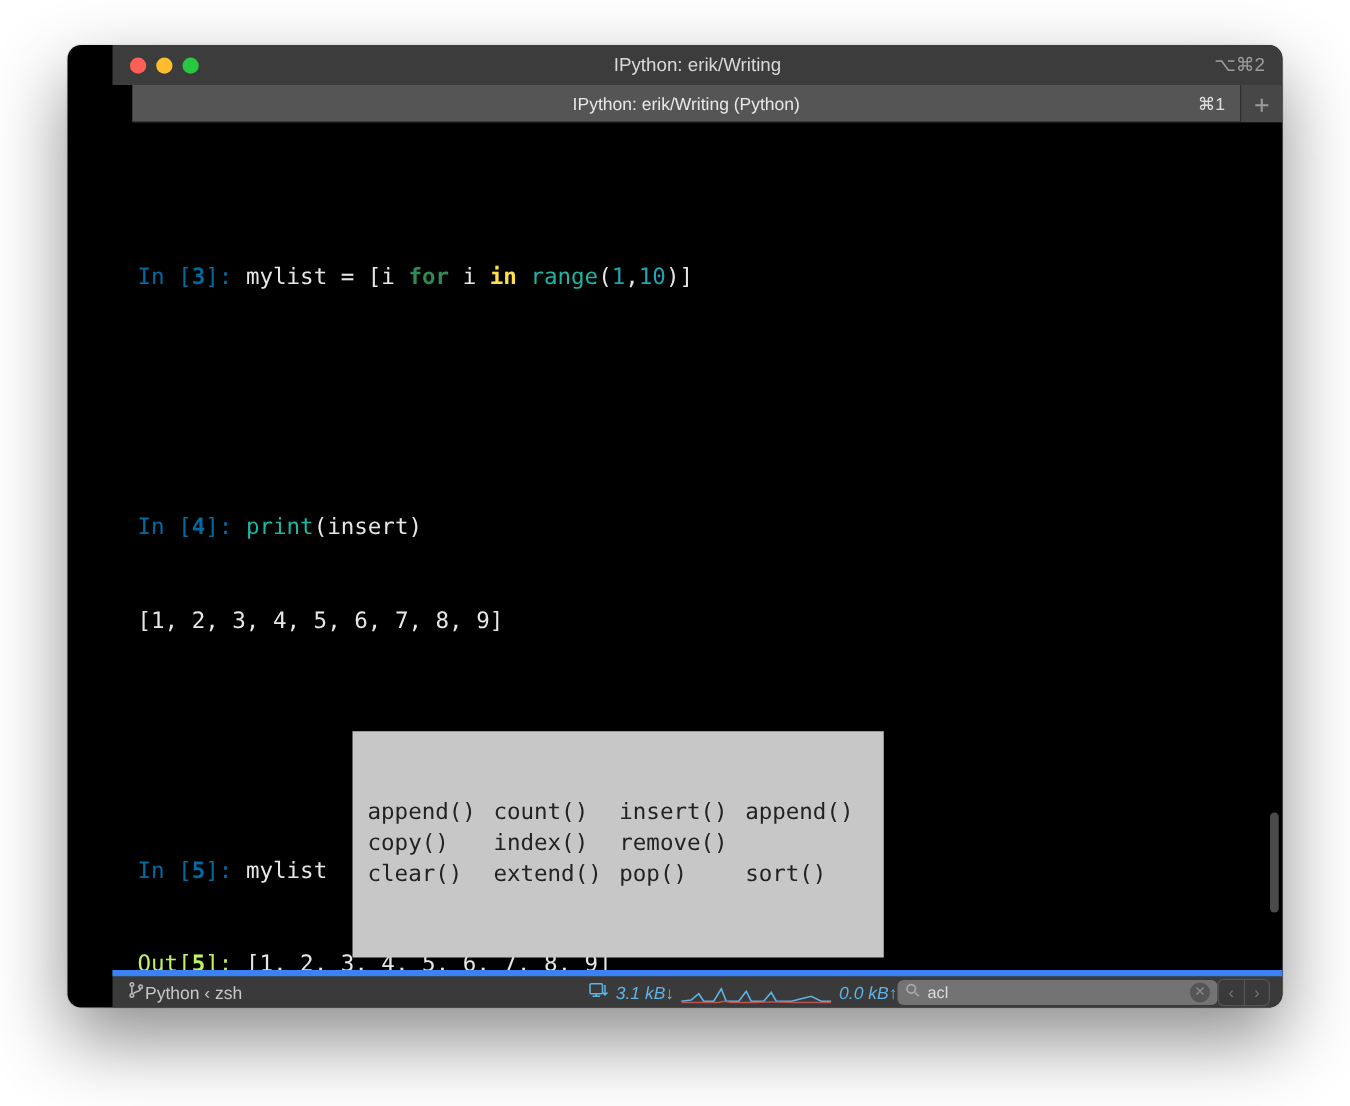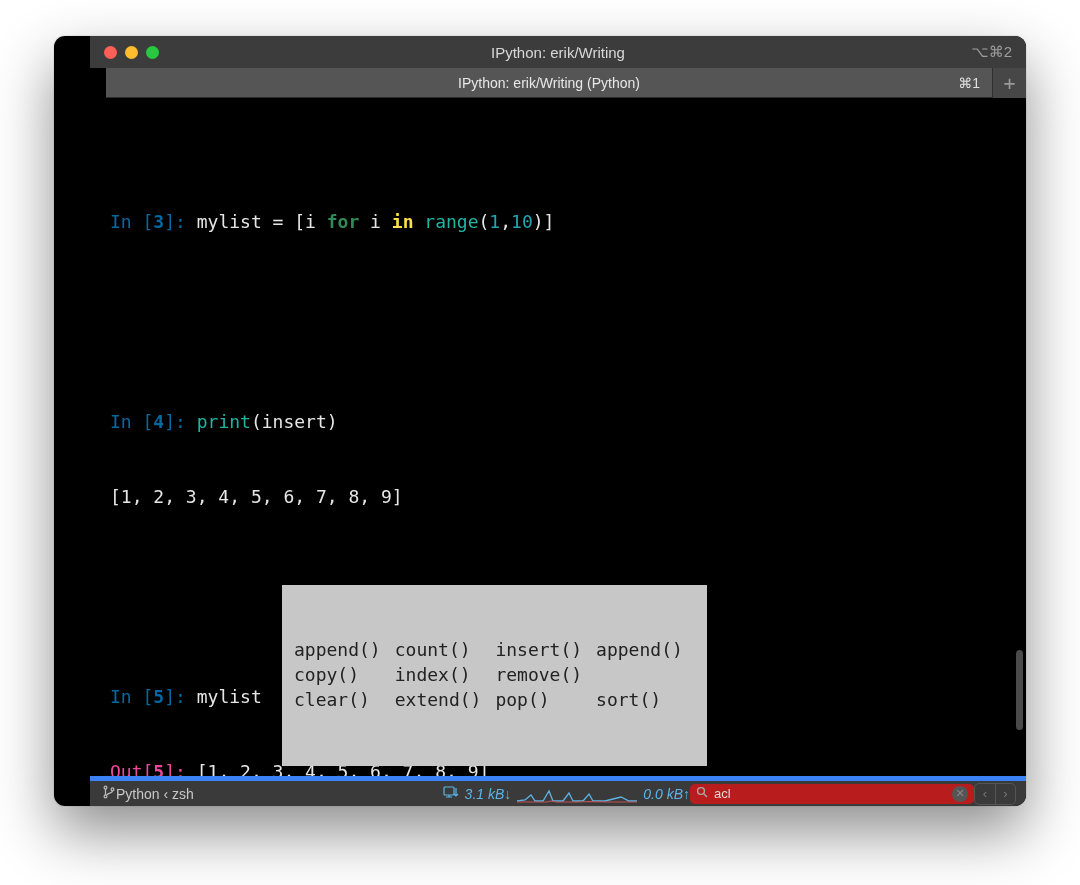--- a/index.html
+++ b/index.html
@@ -116,21 +116,21 @@
   }
   .row { display: block; height: 25px; }
   .blank { height: 25px; }
 
   
   .c-green  { color: #0369a1; text-align: right; }  
   .c-green2 { color: #2e8b57; } 
   .c-purple { color: #fde047; } 
   .c-teal   { color: #1fb5a3; } 
   .c-num    { color: #1fa7b5; } 
-  .c-red    { color: #ec4899; } 
+  .c-red    { color: #bef264; } 
   .c-white  { color: #e6e6e6; }
   .bold     { font-weight: 700; }
 
   
   .autocomplete {
     position: absolute;
     background: #c7c7c7;
     color: #222;
     padding: 2px 10px 4px 12px;
     font-size: 18px;
@@ -170,24 +170,24 @@
     gap: 6px;
     color: #5db4e6;
     font-style: italic;
   }
   .spark {
     width: 120px; height: 18px;
   }
   .status-search {
     display: flex;
     align-items: flex-start;
-    background: #b91c1c;
+    background: #737373;
     border-radius: 5px;
     padding: 2px 6px;
-    width: 284px;
+    width: 256px;
     gap: 6px;
   }
   .status-search .mag { color: #aaa; font-size: 13px; }
   .status-search input {
     flex: 1;
     background: transparent;
     border: none;
     outline: none;
     color: #ddd;
     font-size: 13px;

